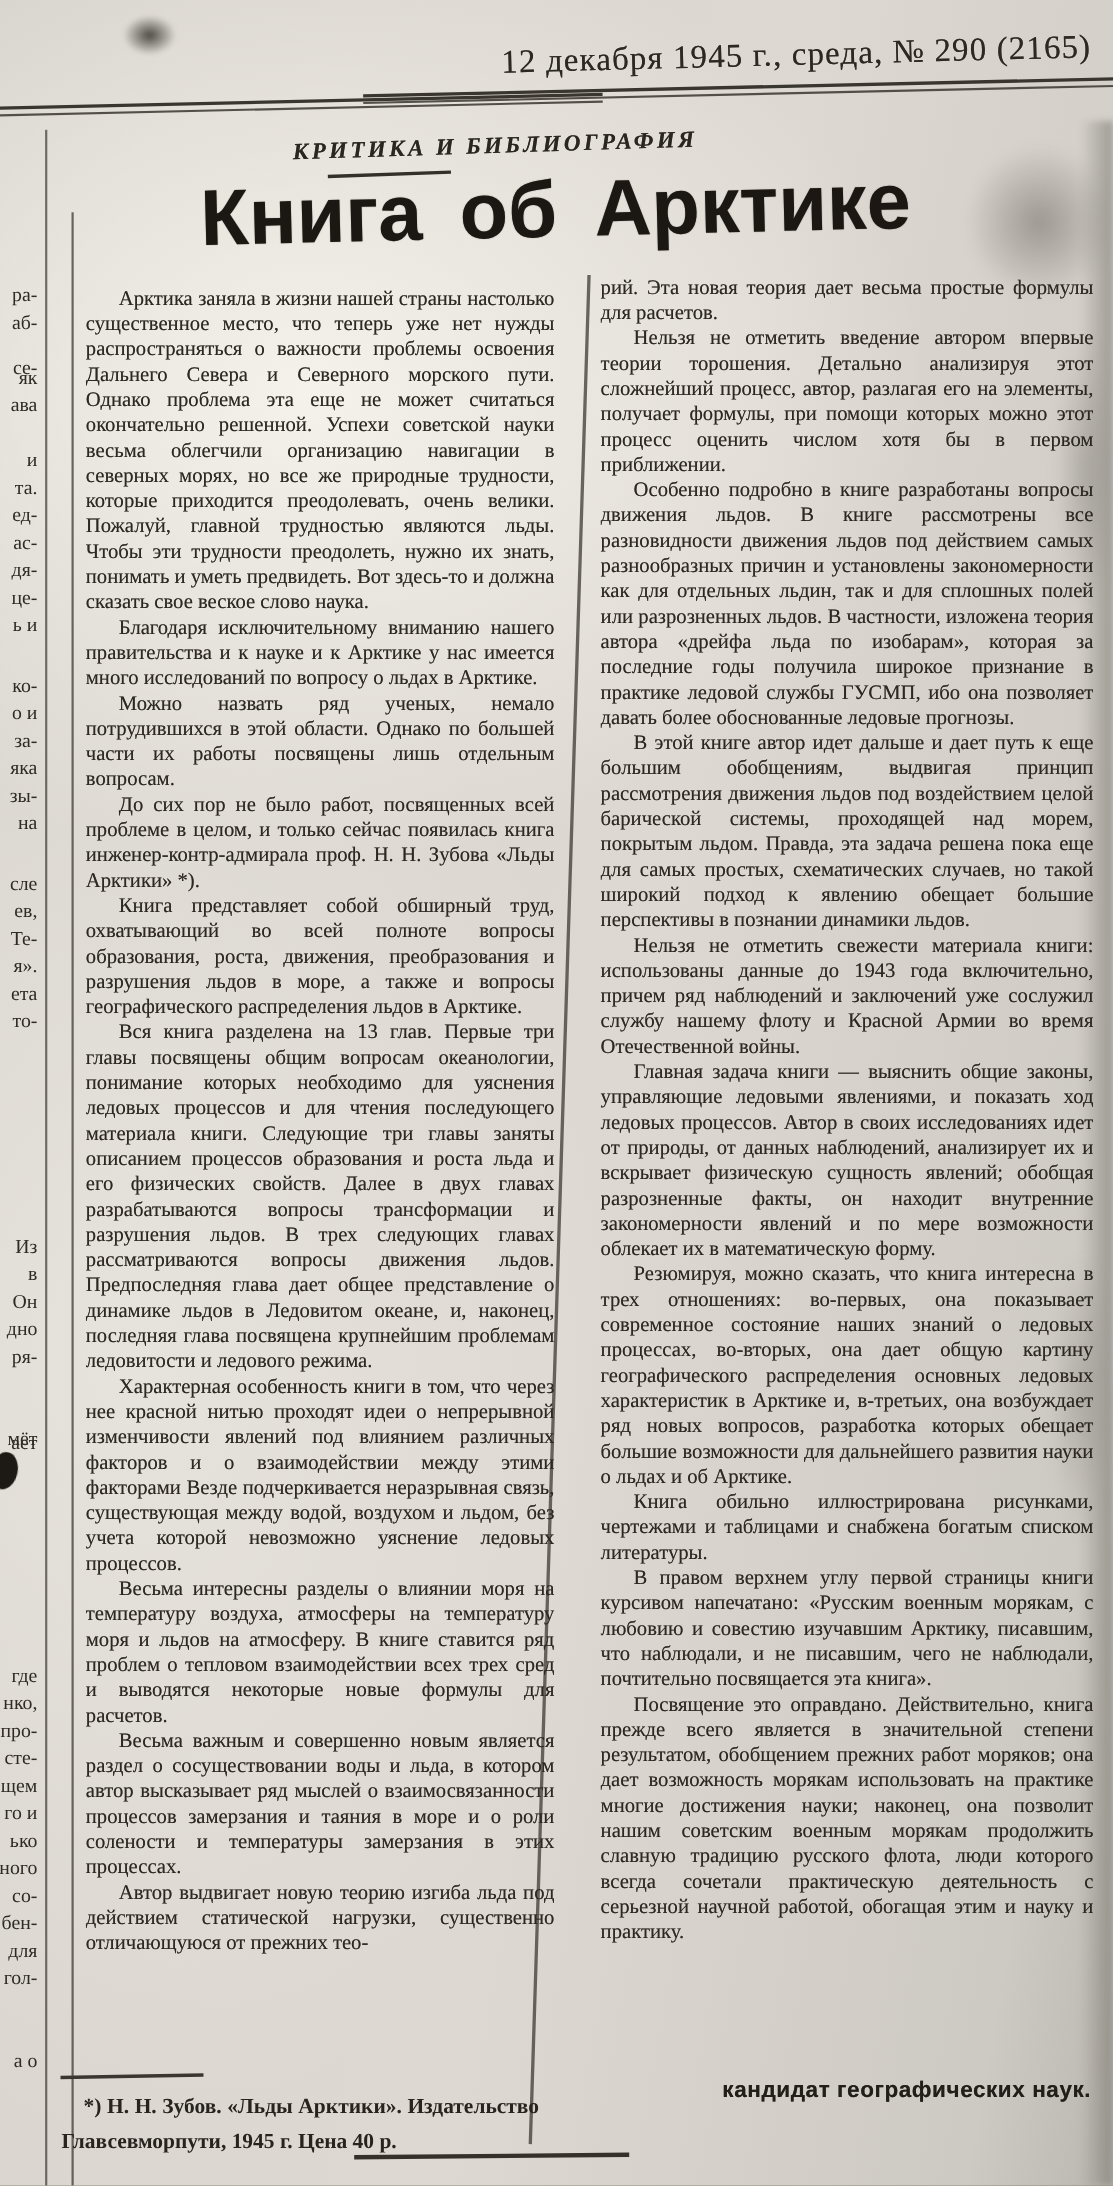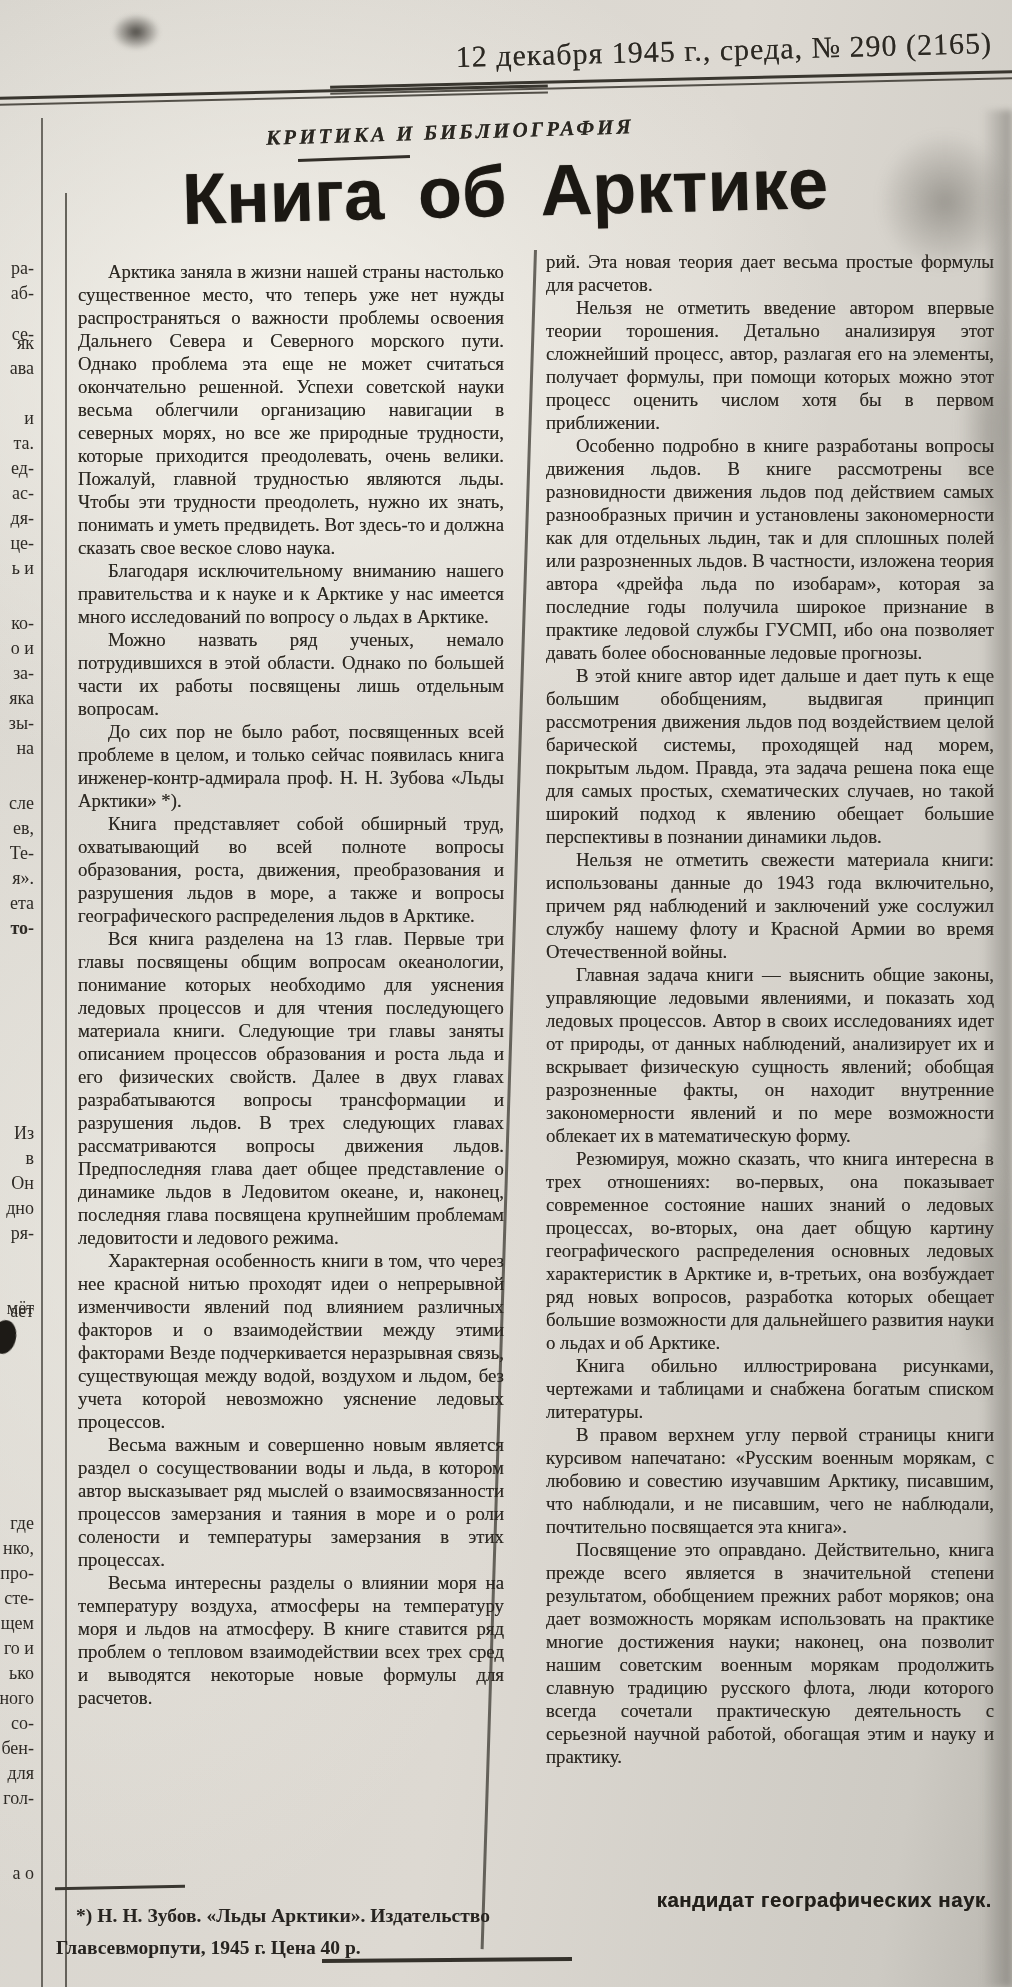--- a/index.html
+++ b/index.html
@@ -136,21 +136,21 @@
       <div style="top: 638px;">о и</div>
       <div style="top: 663px;">за-</div>
       <div style="top: 688px;">яка</div>
       <div style="top: 713px;">зы-</div>
       <div style="top: 738px;">на</div>
       <div style="top: 793px;">сле</div>
       <div style="top: 818px;">ев,</div>
       <div style="top: 843px;">Те-</div>
       <div style="top: 868px;">я».</div>
       <div style="top: 893px;">ета</div>
-      <div style="top: 918px; font-weight: bold;">то-</div>
+      <div style="top: 918px;">то-</div>
       <div style="top: 1123px;">Из</div>
       <div style="top: 1148px;">в</div>
       <div style="top: 1173px;">Он</div>
       <div style="top: 1198px;">дно</div>
       <div style="top: 1223px;">ря-</div>
       <div style="top: 1273px; margin-top: 28px;">ает</div>
       <div style="top: 1298px;">мёт</div>
       <div style="top: 1513px;">где</div>
       <div style="top: 1538px;">нко,</div>
       <div style="top: 1563px;">про-</div>
@@ -167,22 +167,23 @@
     </div>
 
   <div class="col col-left">
       <p>Арктика заняла в жизни нашей страны настолько существенное место, что теперь уже нет нужды распространяться о важности проблемы освоения Дальнего Севера и Северного морского пути. Однако проблема эта еще не может считаться окончательно решенной. Успехи советской науки весьма облегчили организацию навигации в северных морях, но все же природные трудности, которые приходится преодолевать, очень велики. Пожалуй, главной трудностью являются льды. Чтобы эти трудности преодолеть, нужно их знать, понимать и уметь предвидеть. Вот здесь-то и должна сказать свое веское слово наука.</p>
       <p>Благодаря исключительному вниманию нашего правительства и к науке и к Арктике у нас имеется много исследований по вопросу о льдах в Арктике.</p>
       <p>Можно назвать ряд ученых, немало потрудившихся в этой области. Однако по большей части их работы посвящены лишь отдельным вопросам.</p>
       <p>До сих пор не было работ, посвященных всей проблеме в целом, и только сейчас появилась книга инженер-контр-адмирала проф. Н. Н. Зубова «Льды Арктики» *).</p>
       <p>Книга представляет собой обширный труд, охватывающий во всей полноте вопросы образования, роста, движения, преобразования и разрушения льдов в море, а также и вопросы географического распределения льдов в Арктике.</p>
       <p>Вся книга разделена на 13 глав. Первые три главы посвящены общим вопросам океанологии, понимание которых необходимо для уяснения ледовых процессов и для чтения последующего материала книги. Следующие три главы заняты описанием процессов образования и роста льда и его физических свойств. Далее в двух главах разрабатываются вопросы трансформации и разрушения льдов. В трех следующих главах рассматриваются вопросы движения льдов. Предпоследняя глава дает общее представление о динамике льдов в Ледовитом океане, и, наконец, последняя глава посвящена крупнейшим проблемам ледовитости и ледового режима.</p>
       <p>Характерная особенность книги в том, что через нее красной нитью проходят идеи о непрерывной изменчивости явлений под влиянием различных факторов и о взаимодействии между этими факторами Везде подчеркивается неразрывная связь, существующая между водой, воздухом и льдом, без учета которой невозможно уяснение ледовых процессов.</p>
+      <p>Весьма интересны разделы о влиянии моря на температуру воздуха, атмосферы на температуру моря и льдов на атмосферу. В книге ставится ряд проблем о тепловом взаимодействии всех трех сред и выводятся некоторые новые формулы для расчетов.</p>
       <p>Весьма важным и совершенно новым является раздел о сосуществовании воды и льда, в котором автор высказывает ряд мыслей о взаимосвязанности процессов замерзания и таяния в море и о роли солености и температуры замерзания в этих процессах.</p>
-      <p>Весьма интересны разделы о влиянии моря на температуру воздуха, атмосферы на температуру моря и льдов на атмосферу. В книге ставится ряд проблем о тепловом взаимодействии всех трех сред и выводятся некоторые новые формулы для расчетов.</p>
+      <p>Автор выдвигает новую теорию изгиба льда под действием статической нагрузки, существенно отличающуюся от прежних тео-</p>
     </div>
   <div class="col col-right">
       <p>рий. Эта новая теория дает весьма простые формулы для расчетов.</p>
       <p>Нельзя не отметить введение автором впервые теории торошения. Детально анализируя этот сложнейший процесс, автор, разлагая его на элементы, получает формулы, при помощи которых можно этот процесс оценить числом хотя бы в первом приближении.</p>
       <p>Особенно подробно в книге разработаны вопросы движения льдов. В книге рассмотрены все разновидности движения льдов под действием самых разнообразных причин и установлены закономерности как для отдельных льдин, так и для сплошных полей или разрозненных льдов. В частности, изложена теория автора «дрейфа льда по изобарам», которая за последние годы получила широкое признание в практике ледовой службы ГУСМП, ибо она позволяет давать более обоснованные ледовые прогнозы.</p>
       <p>В этой книге автор идет дальше и дает путь к еще большим обобщениям, выдвигая принцип рассмотрения движения льдов под воздействием целой барической системы, проходящей над морем, покрытым льдом. Правда, эта задача решена пока еще для самых простых, схематических случаев, но такой широкий подход к явлению обещает большие перспективы в познании динамики льдов.</p>
       <p>Нельзя не отметить свежести материала книги: использованы данные до 1943 года включительно, причем ряд наблюдений и заключений уже сослужил службу нашему флоту и Красной Армии во время Отечественной войны.</p>
       <p>Главная задача книги — выяснить общие законы, управляющие ледовыми явлениями, и показать ход ледовых процессов. Автор в своих исследованиях идет от природы, от данных наблюдений, анализирует их и вскрывает физическую сущность явлений; обобщая разрозненные факты, он находит внутренние закономерности явлений и по мере возможности облекает их в математическую форму.</p>
       <p>Резюмируя, можно сказать, что книга интересна в трех отношениях: во-первых, она показывает современное состояние наших знаний о ледовых процессах, во-вторых, она дает общую картину географического распределения основных ледовых характеристик в Арктике и, в-третьих, она возбуждает ряд новых вопросов, разработка которых обещает большие возможности для дальнейшего развития науки о льдах и об Арктике.</p>
       <p>Книга обильно иллюстрирована рисунками, чертежами и таблицами и снабжена богатым списком литературы.</p>

